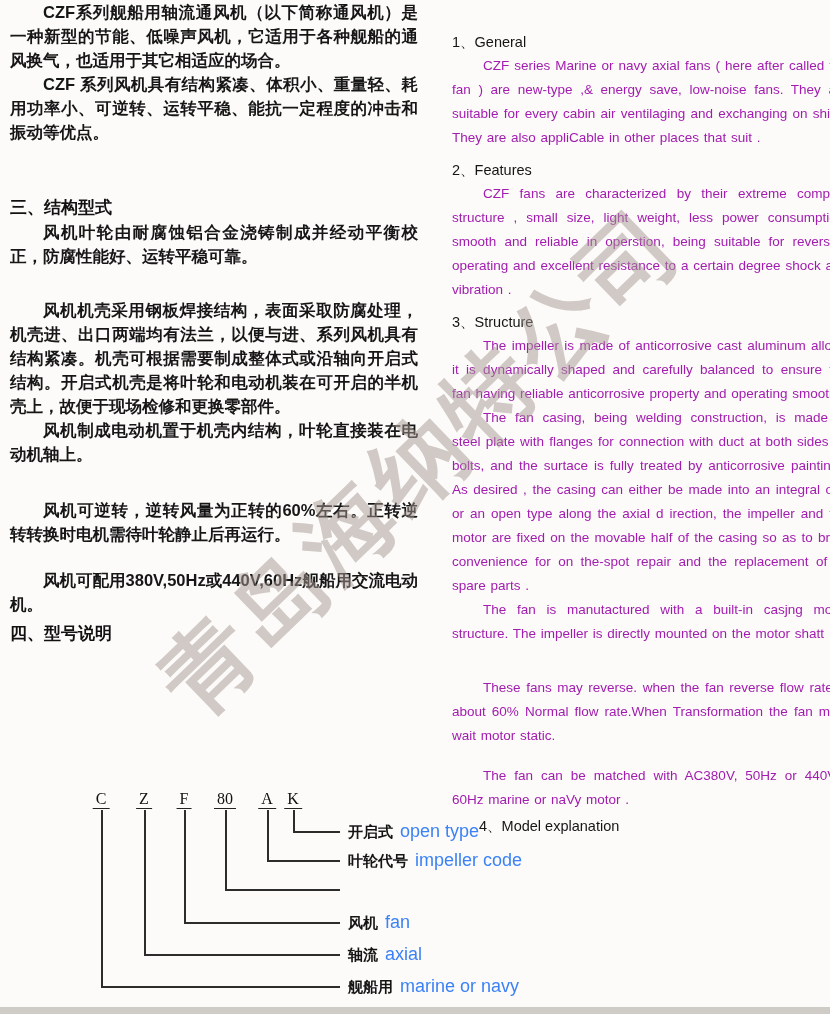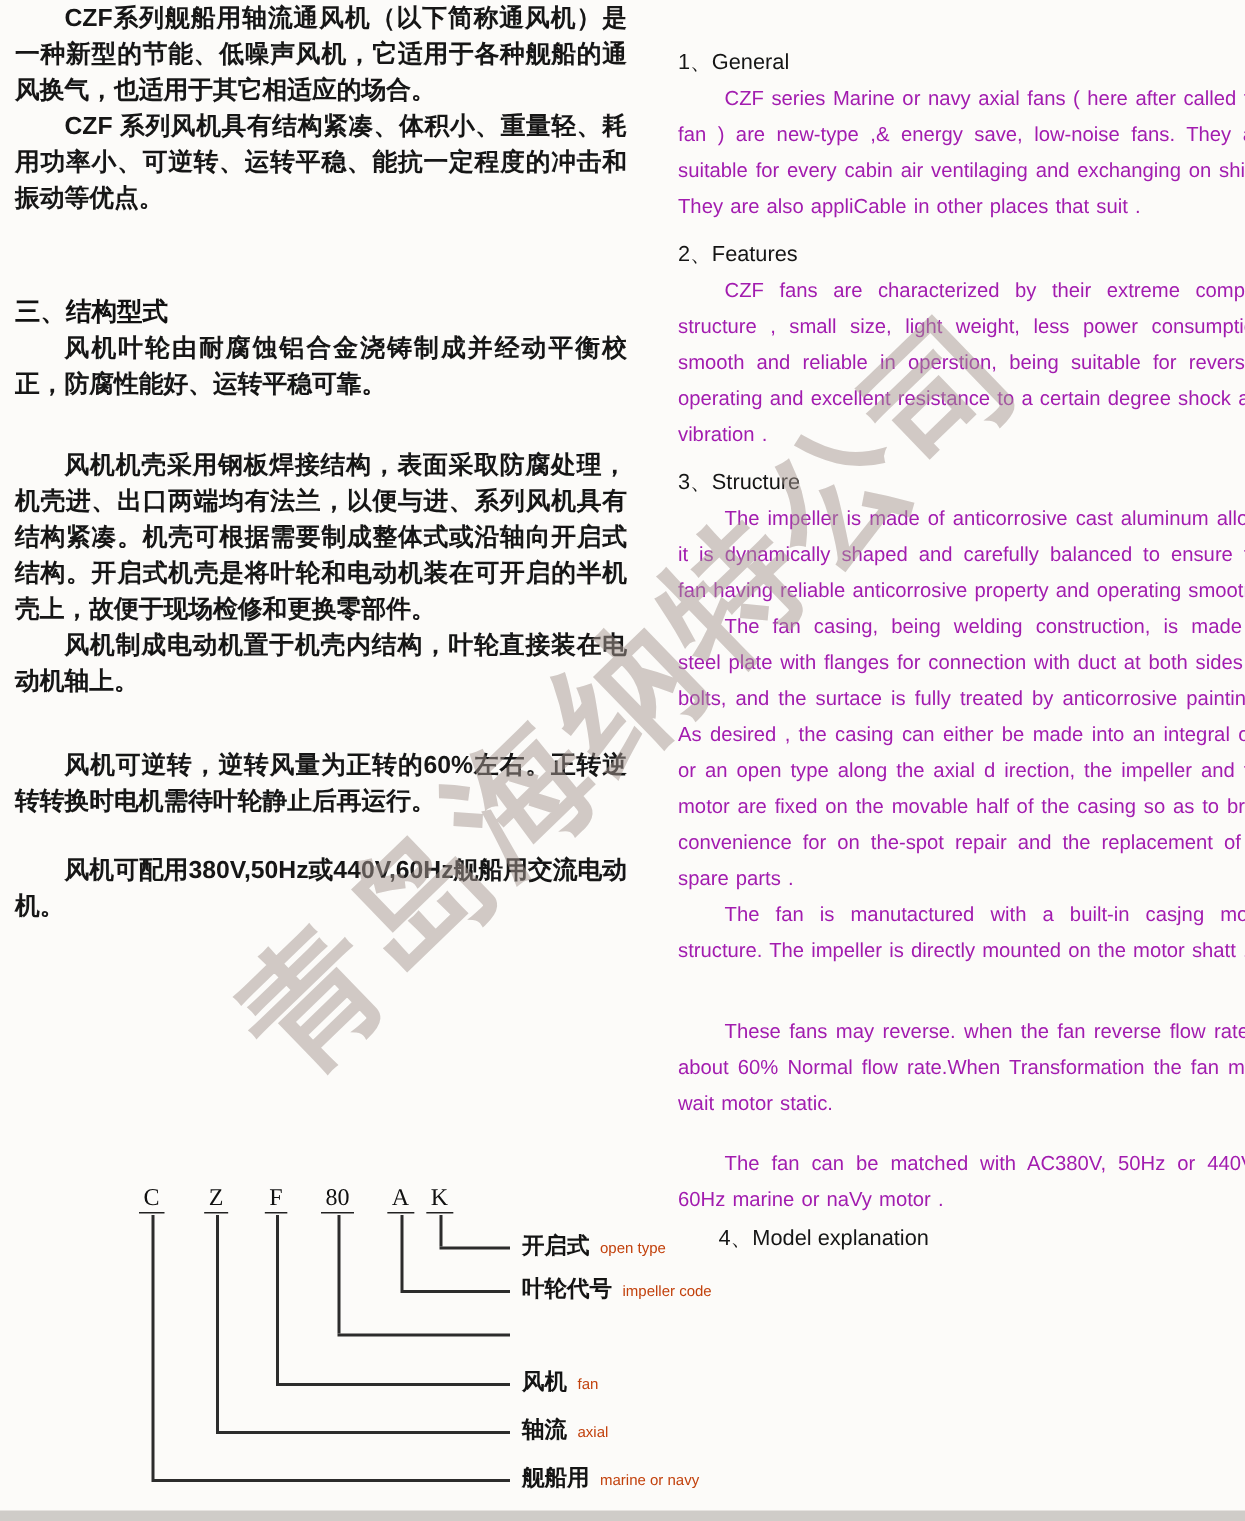--- a/index.html
+++ b/index.html
@@ -47,41 +47,42 @@
   .diagram{position:absolute;left:0;top:786px;width:830px;height:221px;z-index:2;}
   .code{
     position:absolute;top:4px;transform:translateX(-50%);
     font-family:"Liberation Serif",serif;font-size:16px;font-weight:400;color:#111;
     padding:0 3px 1px 3px;border-bottom:1.5px solid #222;line-height:17px;
   }
   .vline{position:absolute;width:1.5px;background:#2c2c2c;}
   .hline{position:absolute;height:1.5px;background:#2c2c2c;}
   .dlabel{position:absolute;left:348px;white-space:nowrap;line-height:20px;}
   .dlabel .dzh{font-size:15px;font-weight:700;color:#141414;}
-  .dlabel .den{font-size:10px;font-weight:400;color:#c2410c;margin-left:7px;}
+  .dlabel .den{font-size:18px;font-weight:400;color:#3b82f6;margin-left:7px;}
 
   .page-edge{position:absolute;left:0;bottom:0;width:100%;height:7px;background:#cfccc8;z-index:4;}
 </style>
 </head>
 <body>
 
 <div class="page">
 
   <div class="col col-left">
     <p class="zh-p">CZF系列舰船用轴流通风机（以下简称通风机）是一种新型的节能、低噪声风机，它适用于各种舰船的通风换气，也适用于其它相适应的场合。</p>
 
     <p class="zh-p">CZF 系列风机具有结构紧凑、体积小、重量轻、耗用功率小、可逆转、运转平稳、能抗一定程度的冲击和振动等优点。</p>
 
     <h3 class="zh-h l-h3">三、结构型式</h3>
     <p class="zh-p">风机叶轮由耐腐蚀铝合金浇铸制成并经动平衡校正，防腐性能好、运转平稳可靠。</p>
     <p class="zh-p l-p4">风机机壳采用钢板焊接结构，表面采取防腐处理，机壳进、出口两端均有法兰，以便与进、系列风机具有结构紧凑。机壳可根据需要制成整体式或沿轴向开启式结构。开启式机壳是将叶轮和电动机装在可开启的半机壳上，故便于现场检修和更换零部件。</p>
     <p class="zh-p l-p5">风机制成电动机置于机壳内结构，叶轮直接装在电动机轴上。</p>
     <p class="zh-p l-p6">风机可逆转，逆转风量为正转的60%左右。正转逆转转换时电机需待叶轮静止后再运行。</p>
     <p class="zh-p l-p7">风机可配用380V,50Hz或440V,60Hz舰船用交流电动机。</p>
 
+    <h3 class="zh-h l-h4">四、型号说明</h3>
   </div>
 
   <div class="col col-right">
     <h3 class="en-h mt-h1">1、General</h3>
     <p class="en-p">CZF series Marine or navy axial fans ( here after called the fan ) are new-type ,&amp; energy save, low-noise fans. They are suitable for every cabin air ventilaging and exchanging on ships. They are also appliCable in other places that suit .</p>
 
     <h3 class="en-h r-h2">2、Features</h3>
     <p class="en-p">CZF fans are characterized by their extreme compact structure , small size, light weight, less power consumption, smooth and reliable in operstion, being suitable for reversing operating and excellent resistance to a certain degree shock and vibration .</p>
 
     <h3 class="en-h r-h3">3、Structure</h3>

